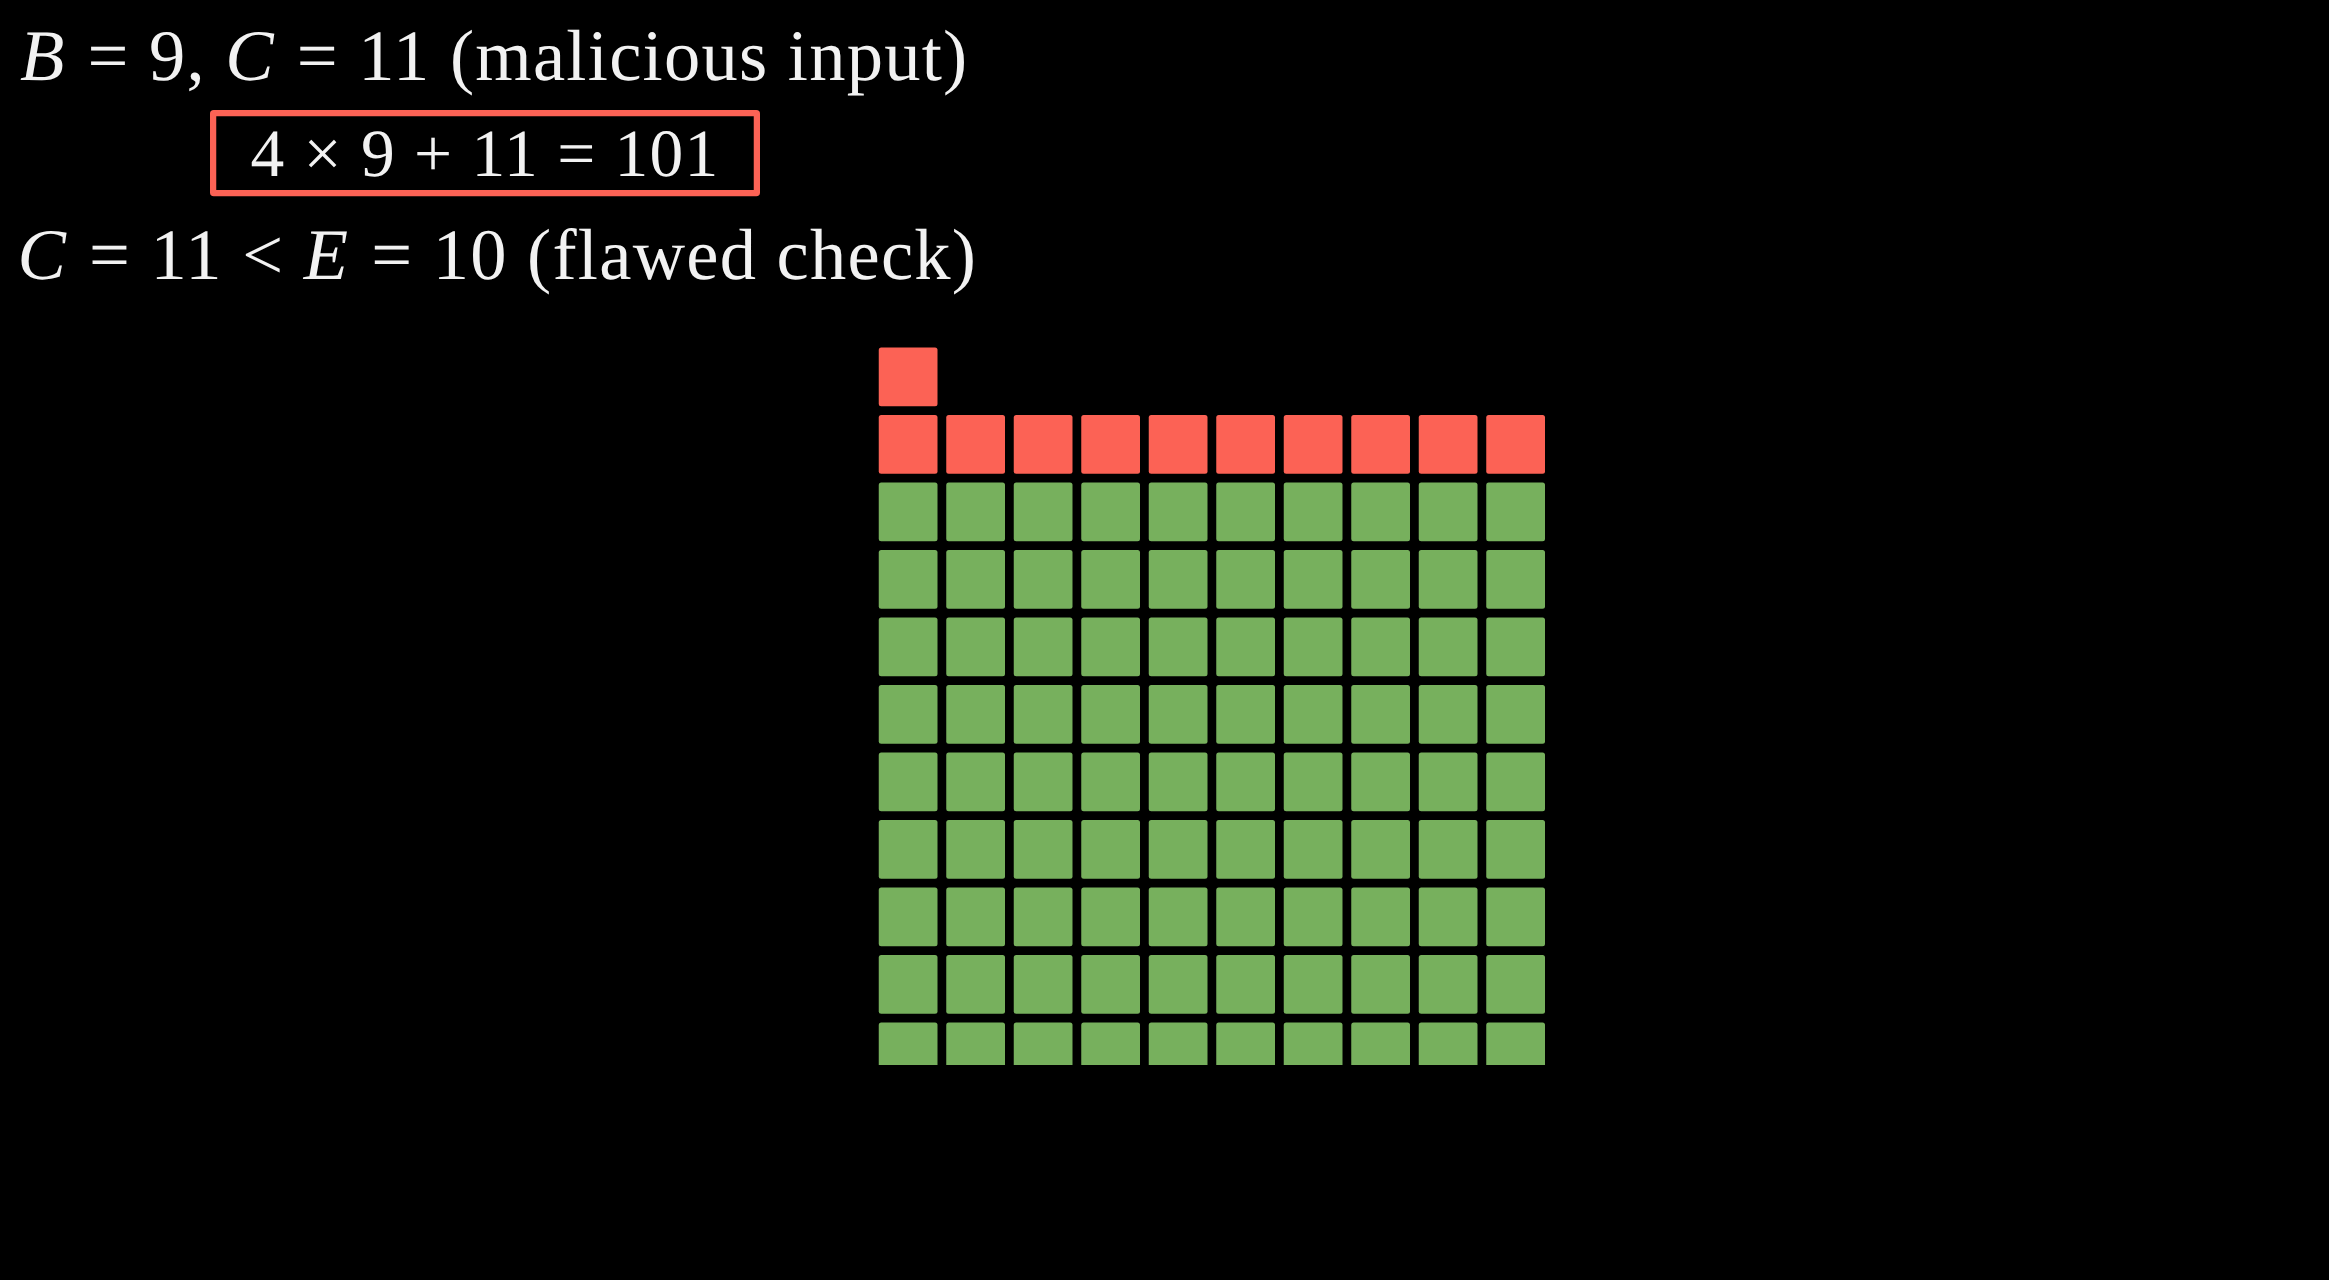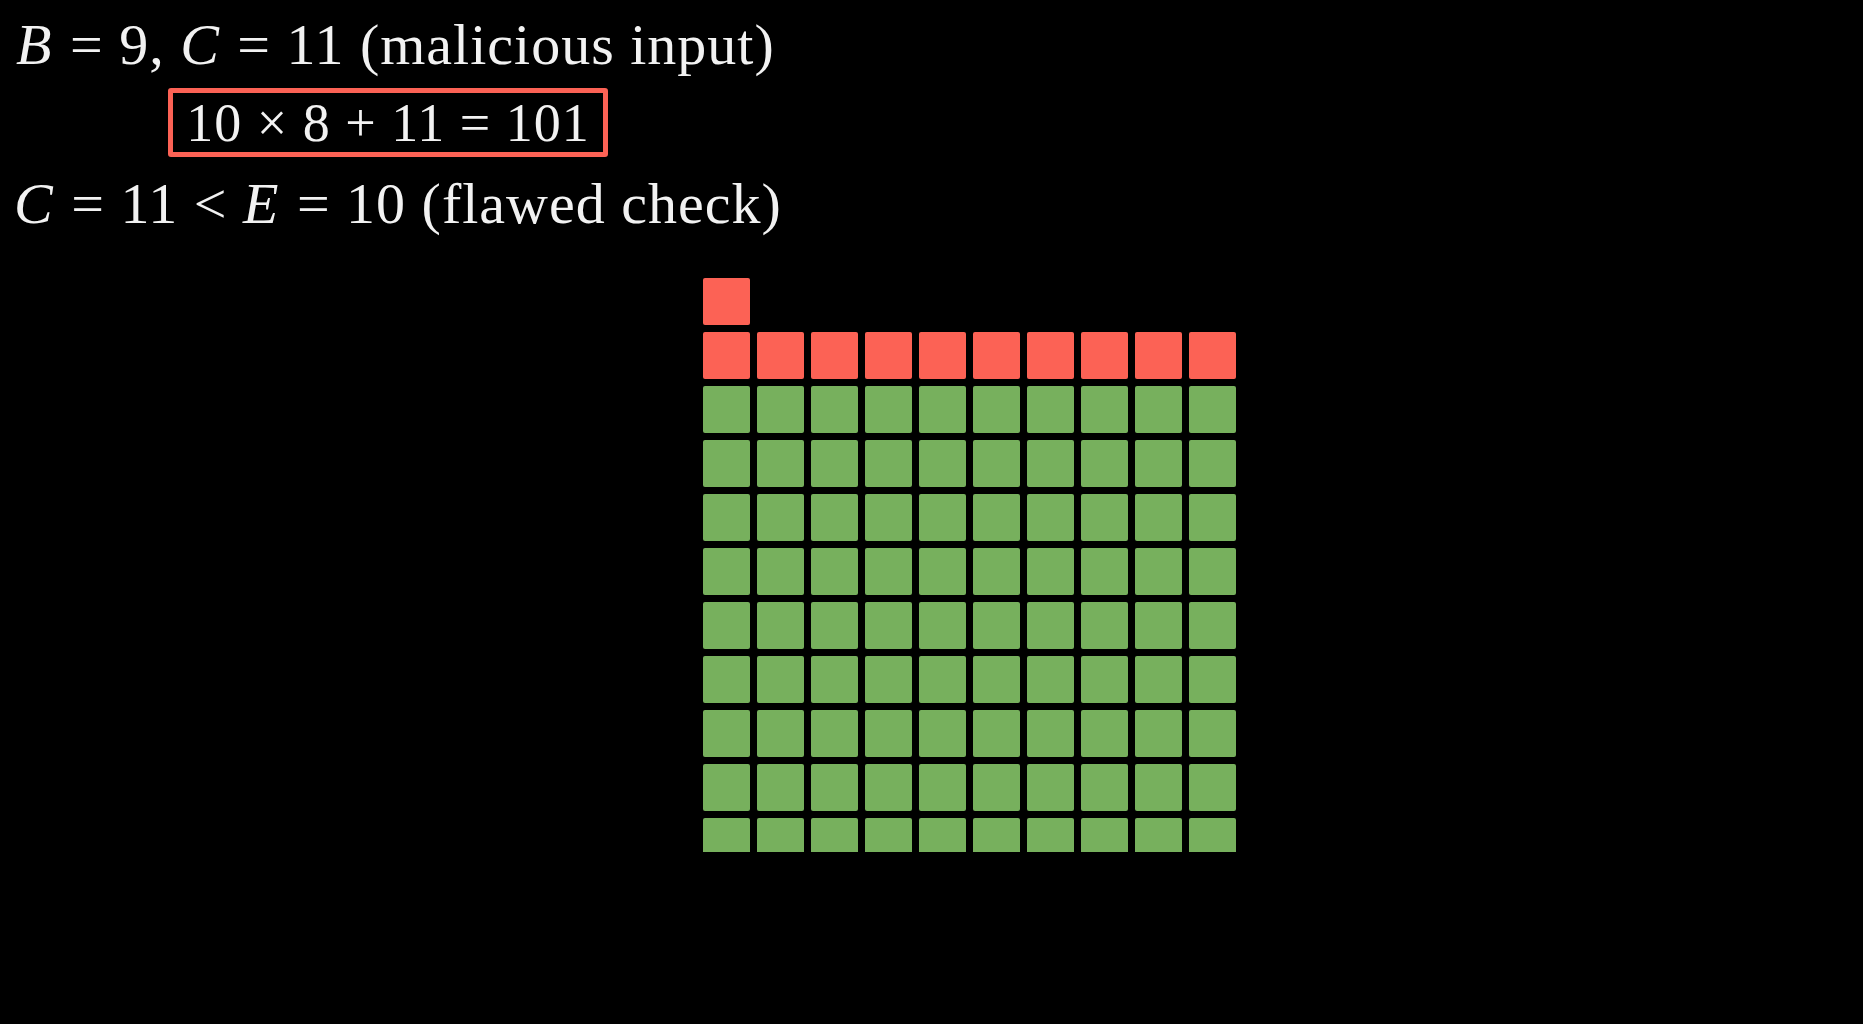--- a/index.html
+++ b/index.html
@@ -78,21 +78,21 @@
   }
 </style>
 </head>
 <body>
 
 <div class="canvas">
 
   <div class="eq line1"><span class="var">B</span><span> = 9, </span><span class="var">C</span><span> = 11 (malicious input)</span></div>
 
   <div class="eq-box">
-    <div class="eq-inline"><span>10 × 8 + 11 = 101</span></div>
+    <div class="eq-inline"><span>4 × 9 + 11 = 101</span></div>
   </div>
 
   <div class="eq line3"><span class="var">C</span><span> = 11 &lt; </span><span class="var">E</span><span> = 10 (flawed check)</span></div>
 
   <div class="grid-wrap">
       <div class="cell red"></div>
       <div class="cell empty"></div>
       <div class="cell empty"></div>
       <div class="cell empty"></div>
       <div class="cell empty"></div>

